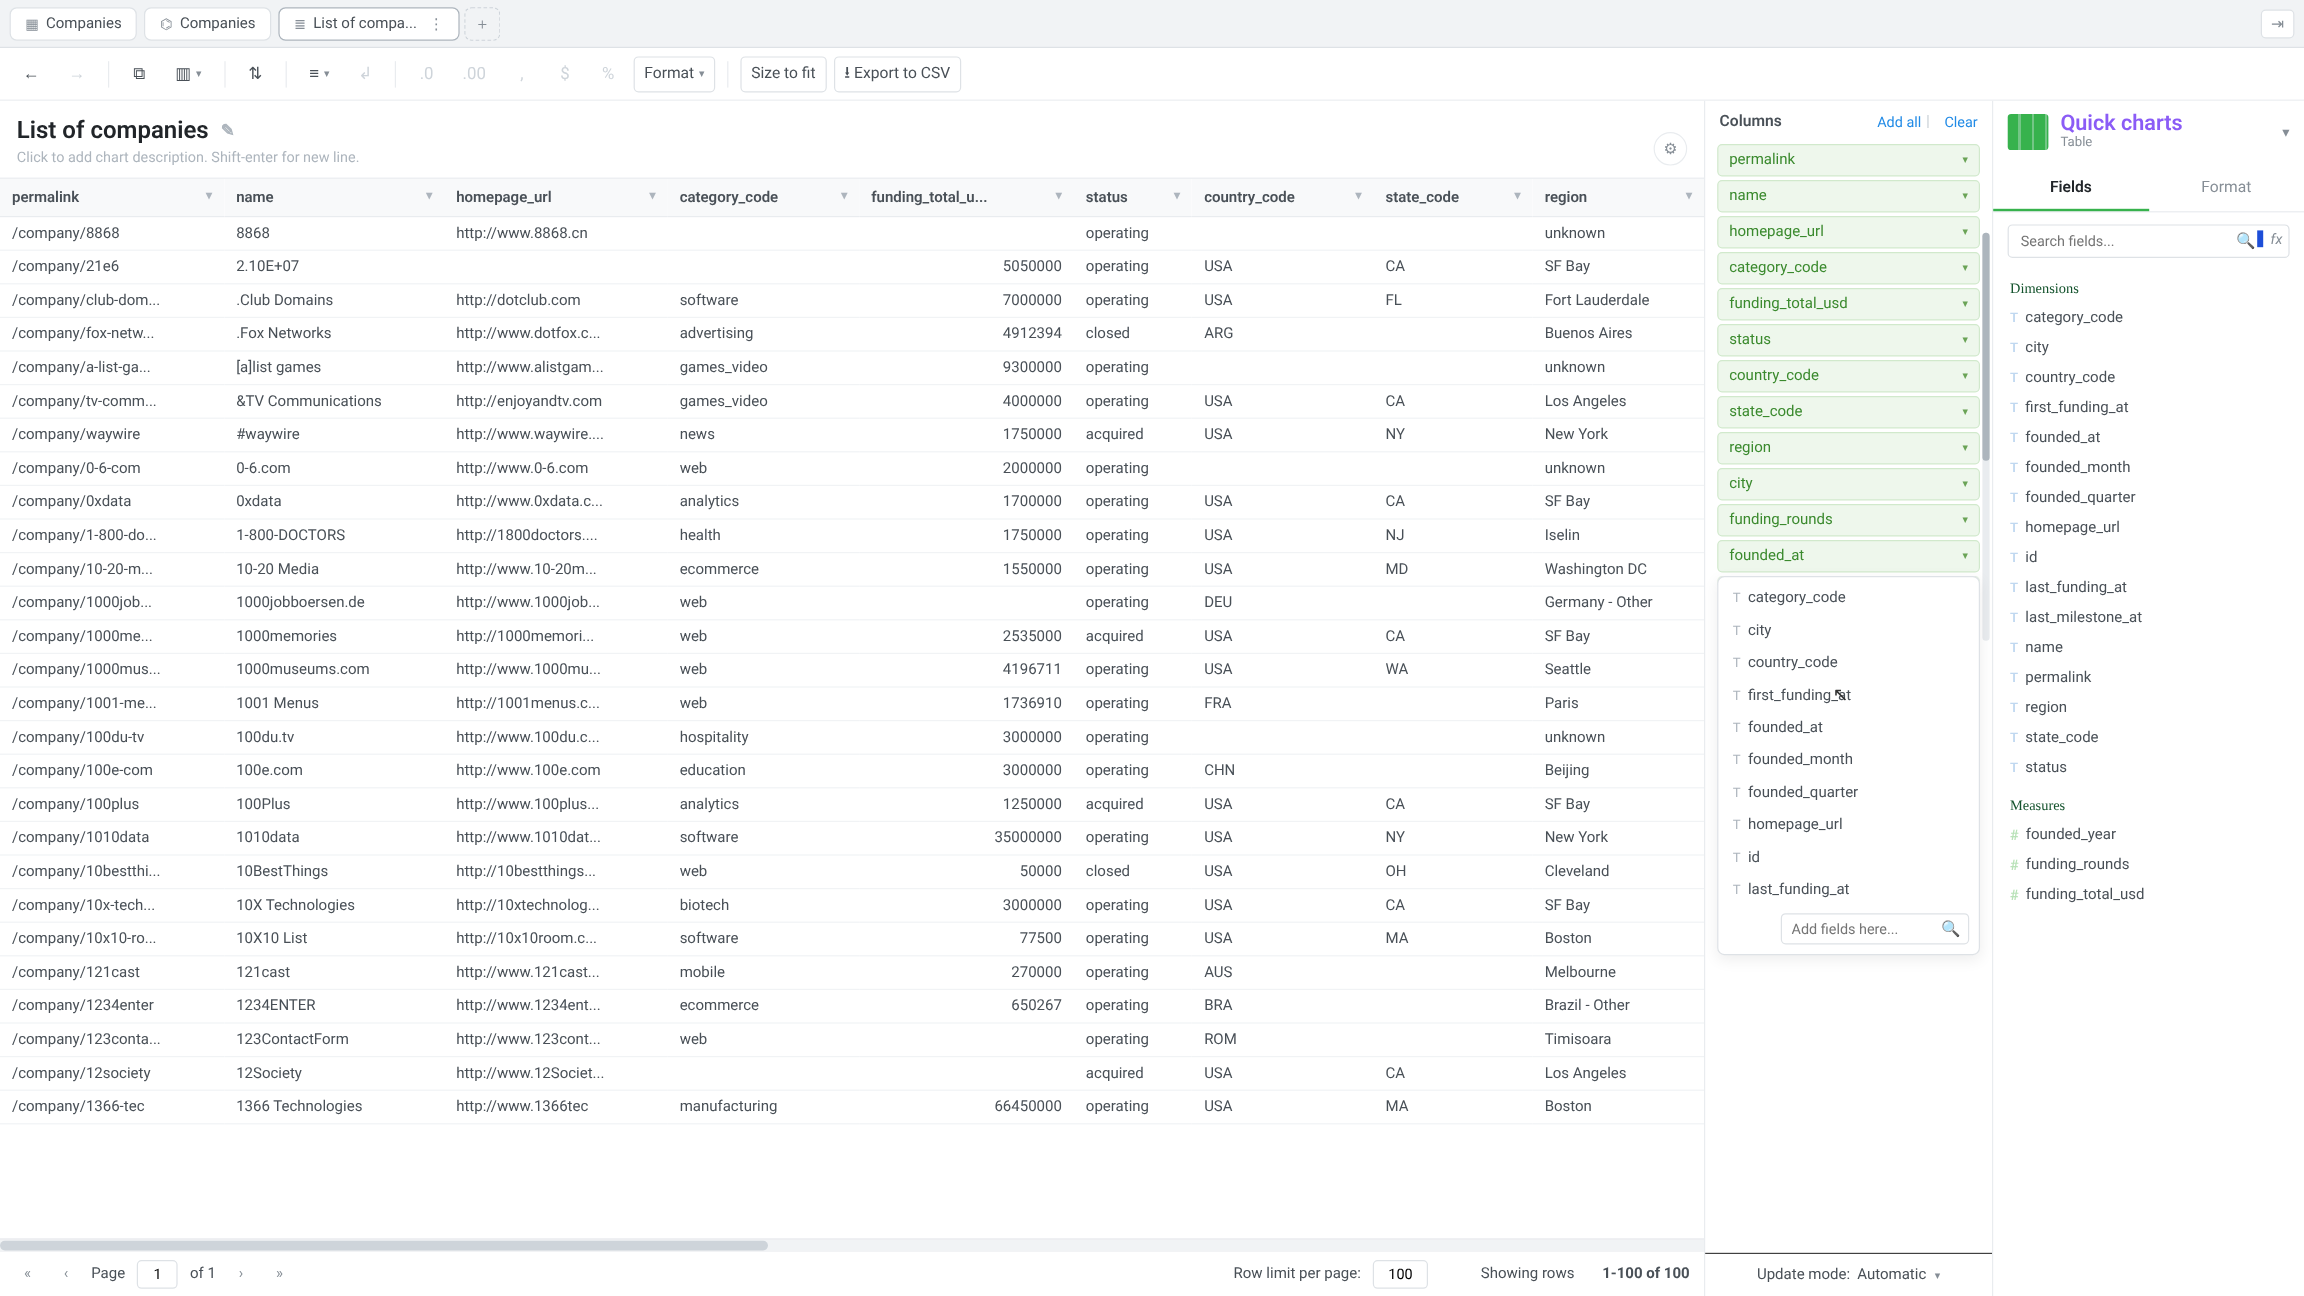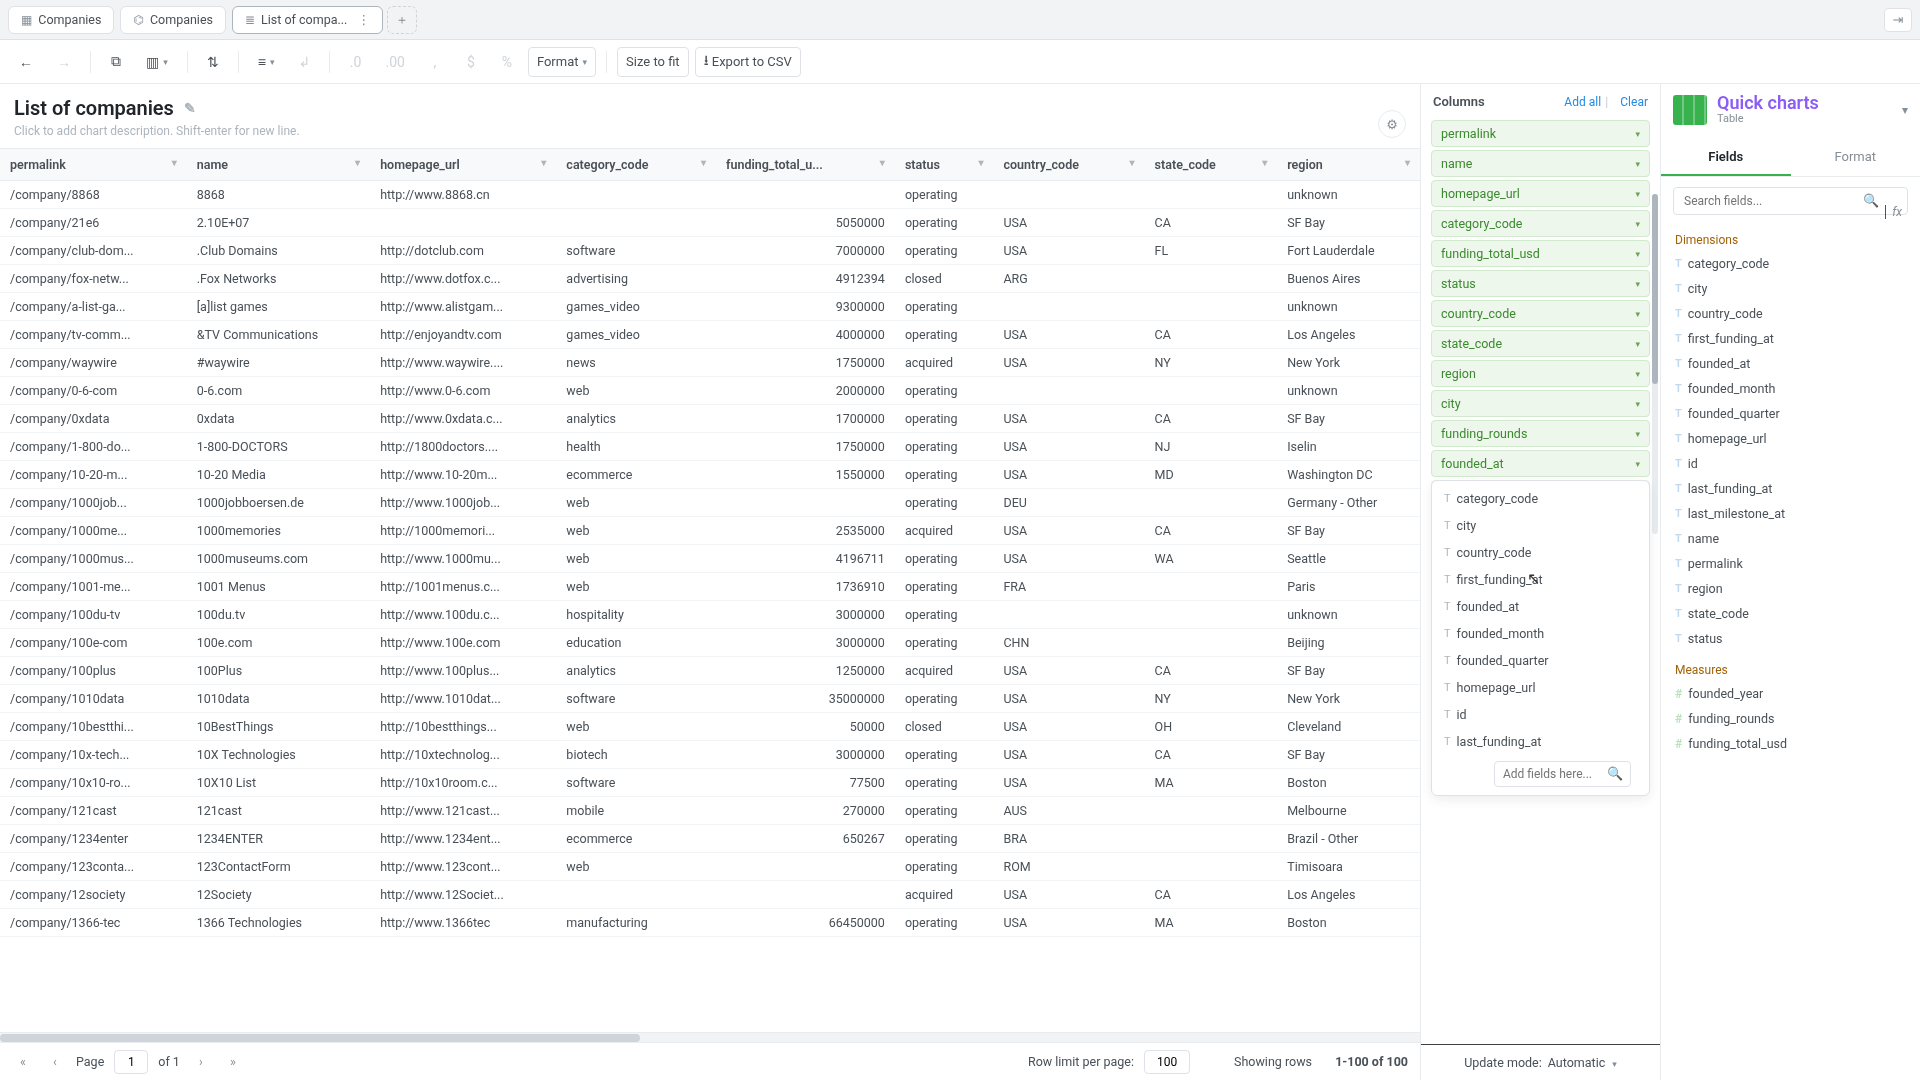--- a/index.html
+++ b/index.html
@@ -56,40 +56,40 @@
 .cols-head .sep { margin-left:auto; }
 .tag { margin:3px 10px; padding:5px 9px; background:#eef7ec; border:1px solid #d1e9cc; color:#3b8a2e; border-radius:4px; font-size:12.5px; display:flex; align-items:center; cursor:pointer; }
 .tag .chev { margin-left:auto; color:#6aa356; }
 .cols-scroll { position:absolute; right:2px; top:110px; width:6px; height:340px; background:#e9ecef; border-radius:3px; }
 .cols-thumb { width:6px; height:190px; background:#adb5bd; border-radius:3px; }
 
 
 .dropdown { position:absolute; left:10px; top:396px; right:10px; background:#fff; border:1px solid #dee2e6; border-radius:6px; box-shadow:0 4px 12px rgba(0,0,0,0.07); z-index:5; padding:4px 0; }
 .dd-item { padding:6px 12px; font-size:12.5px; color:#495057; display:flex; align-items:center; gap:6px; cursor:pointer; }
 .dd-item .t { color:#adb5bd; font-size:11px; }
-.dd-input { margin:6px 18px 4px; position:relative;padding-left:44px; }
+.dd-input { margin:6px 8px 4px; position:relative;padding-left:44px; }
 .dd-input input { width:100%; height:26px; border:1px solid #dee2e6; border-radius:4px; padding:0 26px 0 8px; font-size:12px; }
 .dd-input .mag { position:absolute; right:7px; top:5px; color:#868e96; font-size:13px; }
 .cursor-overlay { position:absolute; pointer-events:none; font-size:16px; }
 
 
 .right-panel { width:260px; min-width:260px; background:#fff; border-left:1px solid #e9ecef; display:flex; flex-direction:column; }
 .rp-head { display:flex; align-items:center; gap:10px; padding:10px 12px 4px; }
 .rp-icon { width:34px; height:30px; background:repeating-linear-gradient(90deg,#37b24d 0 9px,#74c686 9px 11px); border-radius:3px; }
 .rp-title { font-size:18px; font-weight:600; color:#8b5cf6; line-height:1; }
 .rp-sub { font-size:11px; color:#868e96; }
 .rp-expand { margin-left:auto; color:#868e96; font-size:12px; cursor:pointer; }
 .rp-tabs { display:flex; border-bottom:1px solid #e9ecef; margin-top:10px; }
 .rp-tab { flex:1; text-align:center; padding:10px 0; font-size:13px; color:#868e96; cursor:pointer; }
 .rp-tab.active { color:#212529; font-weight:600; border-bottom:2px solid #37b24d; }
 .rp-search { margin:10px 12px 6px; position:relative; }
 .rp-search input { width:100%; height:28px; border:1px solid #dee2e6; border-radius:4px; padding:0 44px 0 10px; font-size:12px; }
 .rp-search .mag { position:absolute; right:28px; top:6px; color:#868e96; font-size:13px; }
-.rp-search .fx { position:absolute; right:6px; top:5px; color:#868e96; font-size:12px; border-left:1px solid #1d4ed8; padding-left:6px; font-style:italic;margin-top:13px; }
-.rp-section { font-size:12px; color:#a16207; margin:12px 14px 4px; }
+.rp-search .fx { position:absolute; right:6px; top:5px; color:#868e96; font-size:12px; border-left:5px solid #1d4ed8; padding-left:6px; font-style:italic; }
+.rp-section { font-size:12px; color:#14532d; margin:12px 14px 4px;font-family:Liberation Serif, serif; }
 .rp-item { padding:5px 14px; font-size:12.5px; color:#495057; display:flex; align-items:center; gap:6px; cursor:pointer; }
 .rp-item .t { color:#c0d8f0; font-size:11px; font-weight:600; }
 .rp-item .n { color:#b8e2b8; font-size:12px; font-weight:600; }
 
 .update-bar { height:36px; border-top:1px solid #404040; display:flex; align-items:center; justify-content:center; font-size:12.5px; color:#495057; gap:6px; }
 </style>
 </head>
 <body>
 
 <div class="tabbar">

